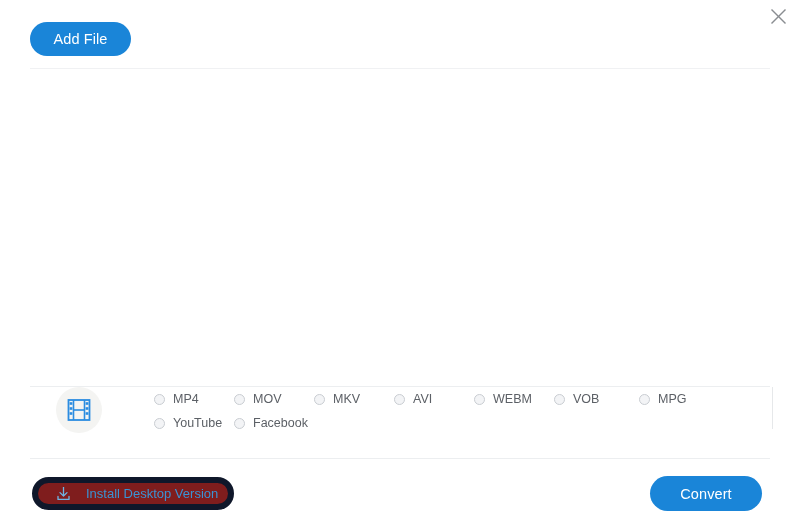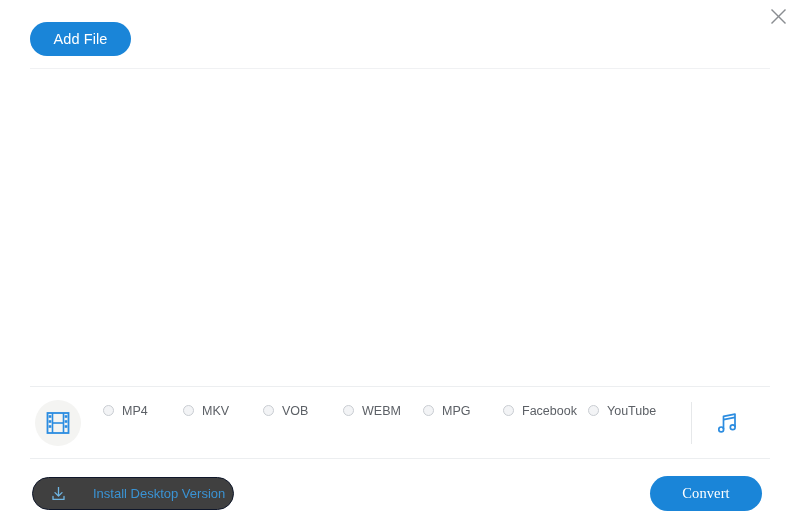--- a/index.html
+++ b/index.html
@@ -88,26 +88,26 @@
     width: 740px;
     height: 1px;
     background: #eceef0;
   }
   .formats-divider.bottom {
     top: 458px;
   }
 
   .formats-panel {
     position: absolute;
-    left: 27px;
+    left: 48px;
     top: 387px;
     width: 740px;
     height: 71px;
     display: flex;
-    align-items: center;
+    gap: 30px;
   }
 
   .media-type-icon {
     width: 46px;
     height: 46px;
     border-radius: 50%;
     background: #f4f4f2;
     display: flex;
     align-items: center;
     justify-content: center;
@@ -179,29 +179,28 @@
     width: 800px;
     height: 70px;
   }
 
   .install-btn {
     position: absolute;
     left: 32px;
     top: 18px;
     width: 202px;
     height: 33px;
-    border: 1px solid #0f172a;
+    border: 6px solid #0f172a;
     border-radius: 17px;
-    background: #404040;
+    background: #7f1d1d;
     display: flex;
     align-items: center;
     cursor: pointer;
     box-sizing: border-box;
     padding: 0;
-    gap: 12px;
   }
   .install-icon {
     margin-left: 16px;
     width: 18px;
     height: 18px;
     display: flex;
     align-items: center;
     justify-content: center;
     flex: 0 0 auto;
   }
@@ -217,21 +216,21 @@
     position: absolute;
     right: 38px;
     top: 17px;
     width: 112px;
     height: 35px;
     background: #1a85d8;
     border: none;
     border-radius: 18px;
     color: #ffffff;
     font-size: 14.5px;
-    font-family: Liberation Serif, serif;
+    font-family: Liberation Sans, sans-serif;
     cursor: pointer;
     padding: 0;
     letter-spacing: .1px;
   }
 </style>
 </head>
 <body>
 
 <div class="app">
 
@@ -271,42 +270,50 @@
     </div>
 
     <div class="formats-grid wide">
 
       <label class="fmt-opt">
         <span class="fmt-radio"></span>
         <span class="fmt-label">MP4</span>
       </label>
       <label class="fmt-opt">
         <span class="fmt-radio"></span>
+        <span class="fmt-label">MOV</span>
+      </label>
+      <label class="fmt-opt">
+        <span class="fmt-radio"></span>
         <span class="fmt-label">MKV</span>
       </label>
-
+      <label class="fmt-opt">
+        <span class="fmt-radio"></span>
+        <span class="fmt-label">AVI</span>
+      </label>
+
+      <label class="fmt-opt">
+        <span class="fmt-radio"></span>
+        <span class="fmt-label">WEBM</span>
+      </label>
       <label class="fmt-opt">
         <span class="fmt-radio"></span>
         <span class="fmt-label">VOB</span>
       </label>
       <label class="fmt-opt">
         <span class="fmt-radio"></span>
-        <span class="fmt-label">WEBM</span>
-      </label>
-      <label class="fmt-opt">
-        <span class="fmt-radio"></span>
         <span class="fmt-label">MPG</span>
       </label>
       <label class="fmt-opt">
         <span class="fmt-radio"></span>
+        <span class="fmt-label">YouTube</span>
+      </label>
+      <label class="fmt-opt">
+        <span class="fmt-radio"></span>
         <span class="fmt-label">Facebook</span>
-      </label>
-      <label class="fmt-opt">
-        <span class="fmt-radio"></span>
-        <span class="fmt-label">YouTube</span>
       </label>
     </div>
 
     <div class="vsep"></div>
 
     <div class="audio-type-icon">
       <svg width="26" height="26" viewBox="0 0 26 26" aria-hidden="true">
         <path d="M9.5 19.2 V6.4 L21 4.2 V17" fill="none" stroke="#2b8ce0" stroke-width="1.7" stroke-linejoin="round"></path>
         <line x1="9.5" y1="9.6" x2="21" y2="7.4" stroke="#2b8ce0" stroke-width="1.7"></line>
         <circle cx="7.2" cy="19.4" r="2.4" fill="none" stroke="#2b8ce0" stroke-width="1.7"></circle>

